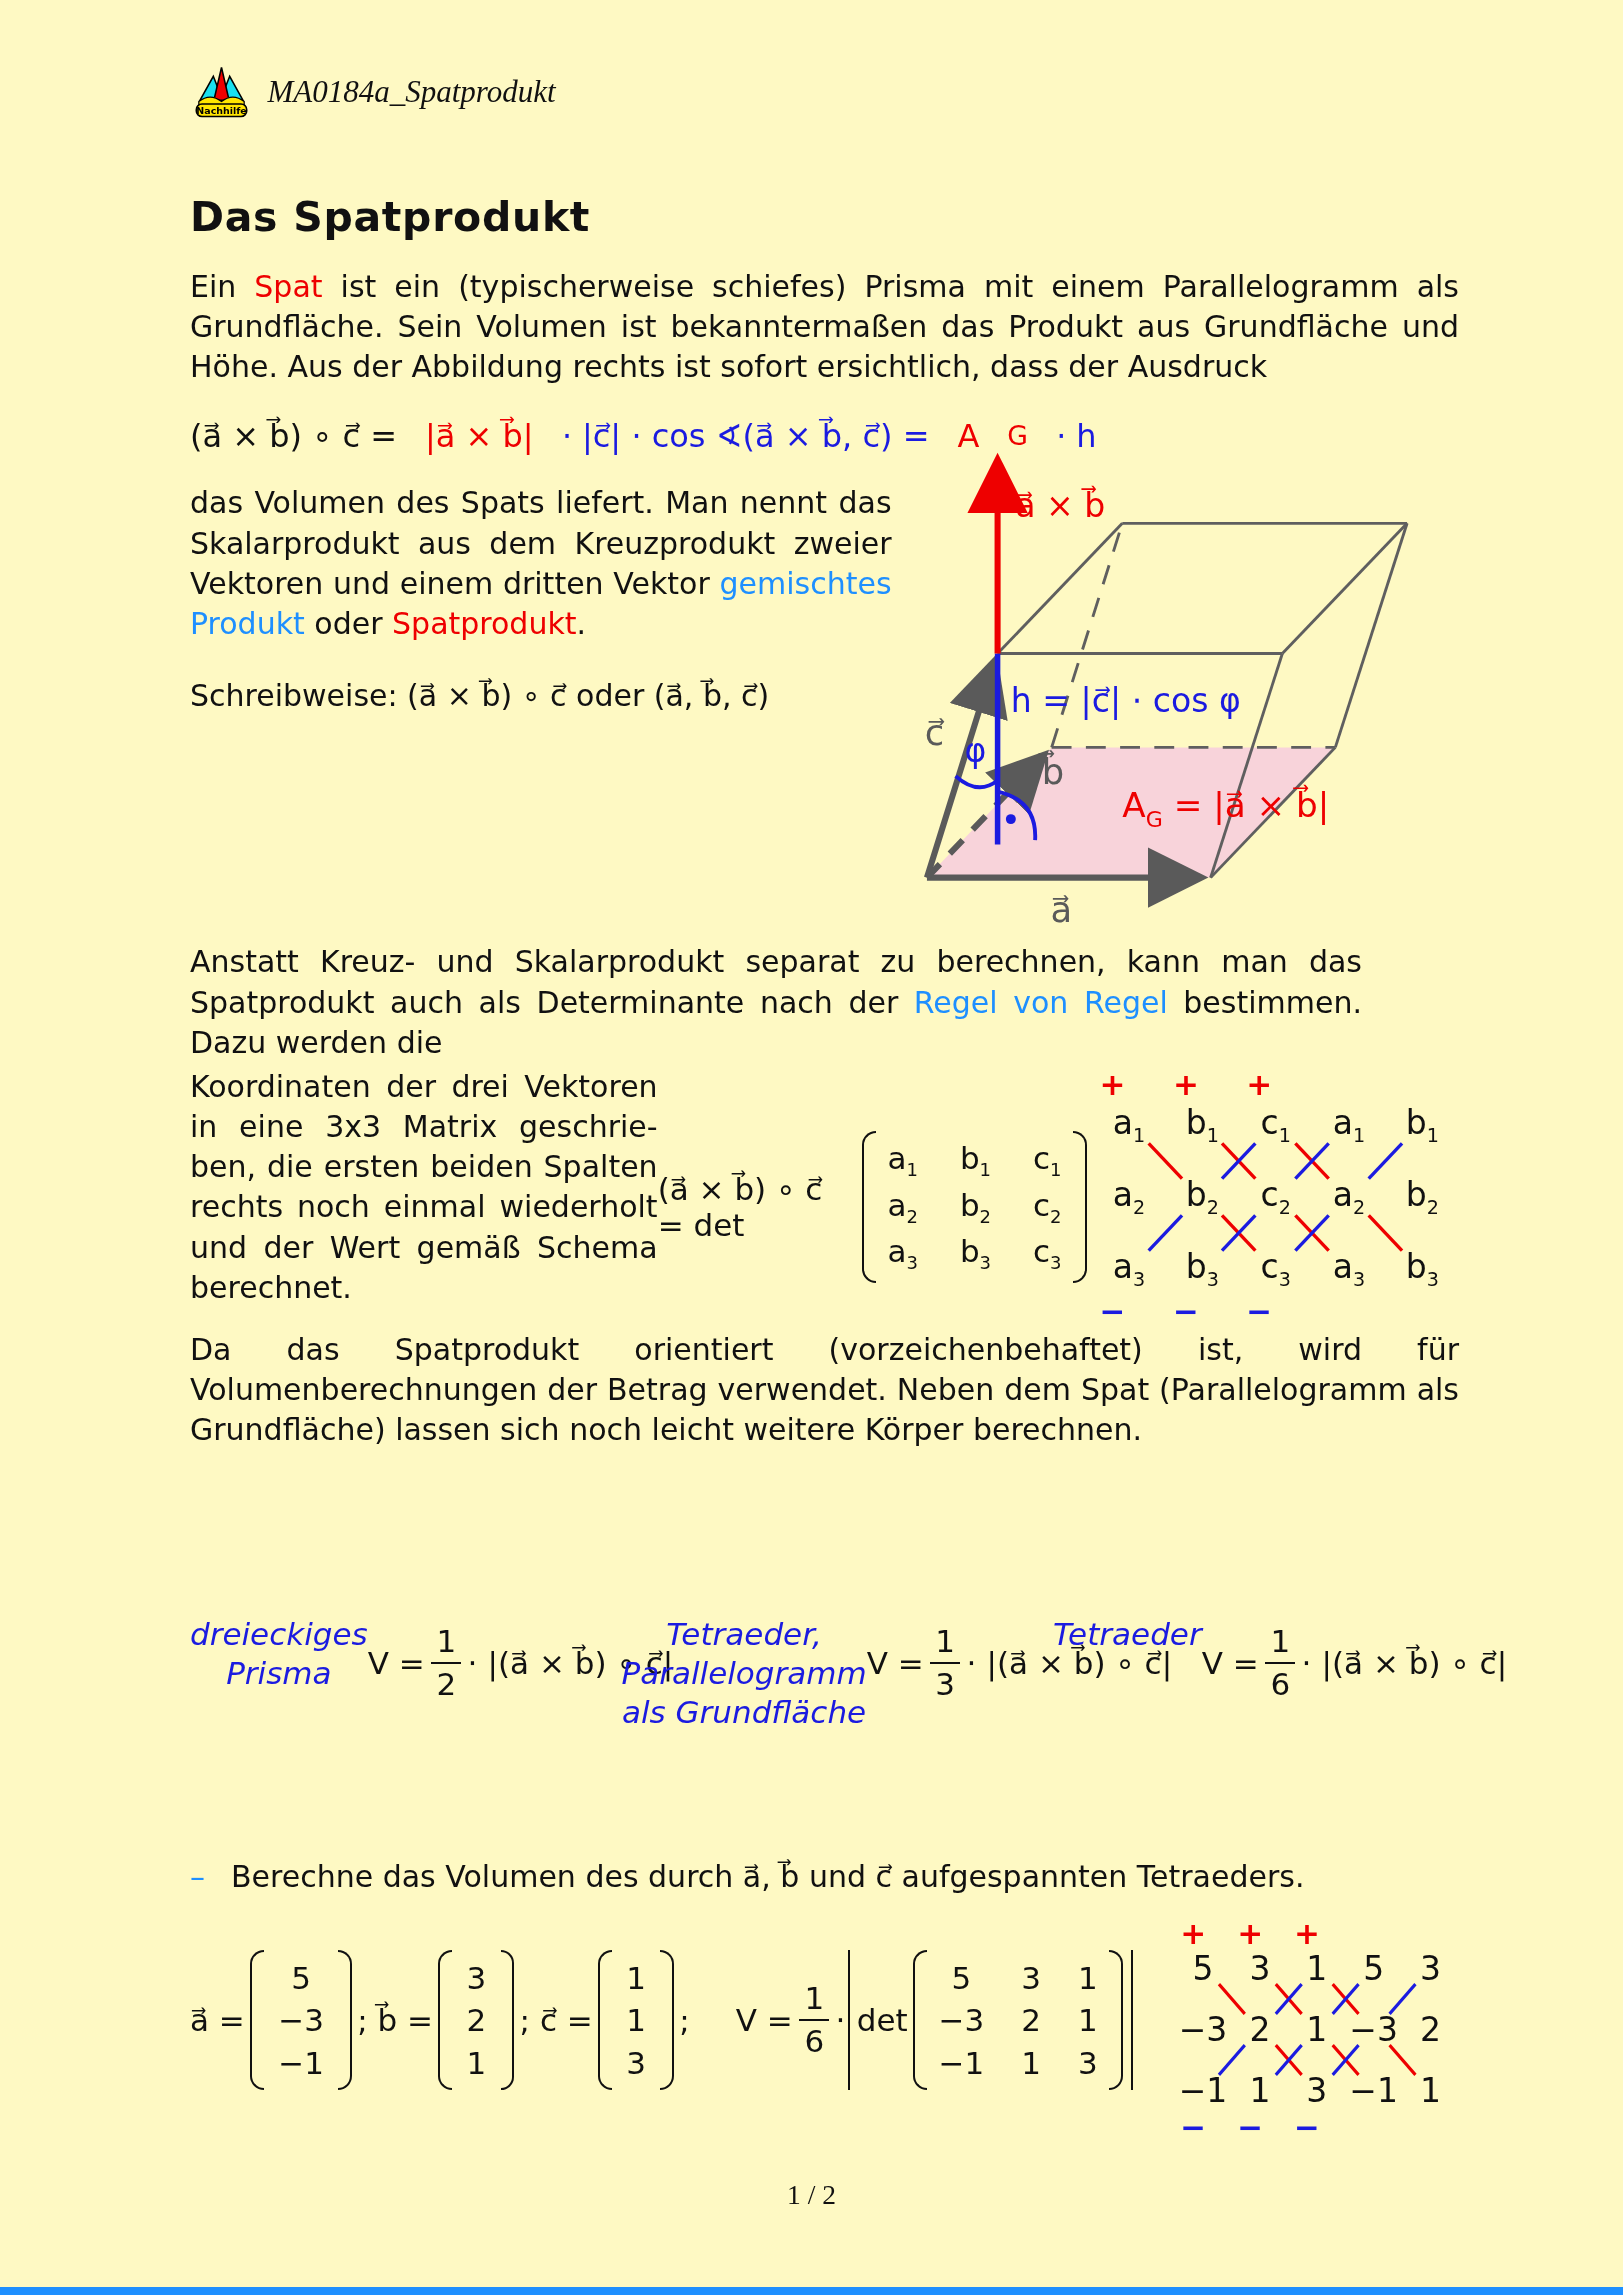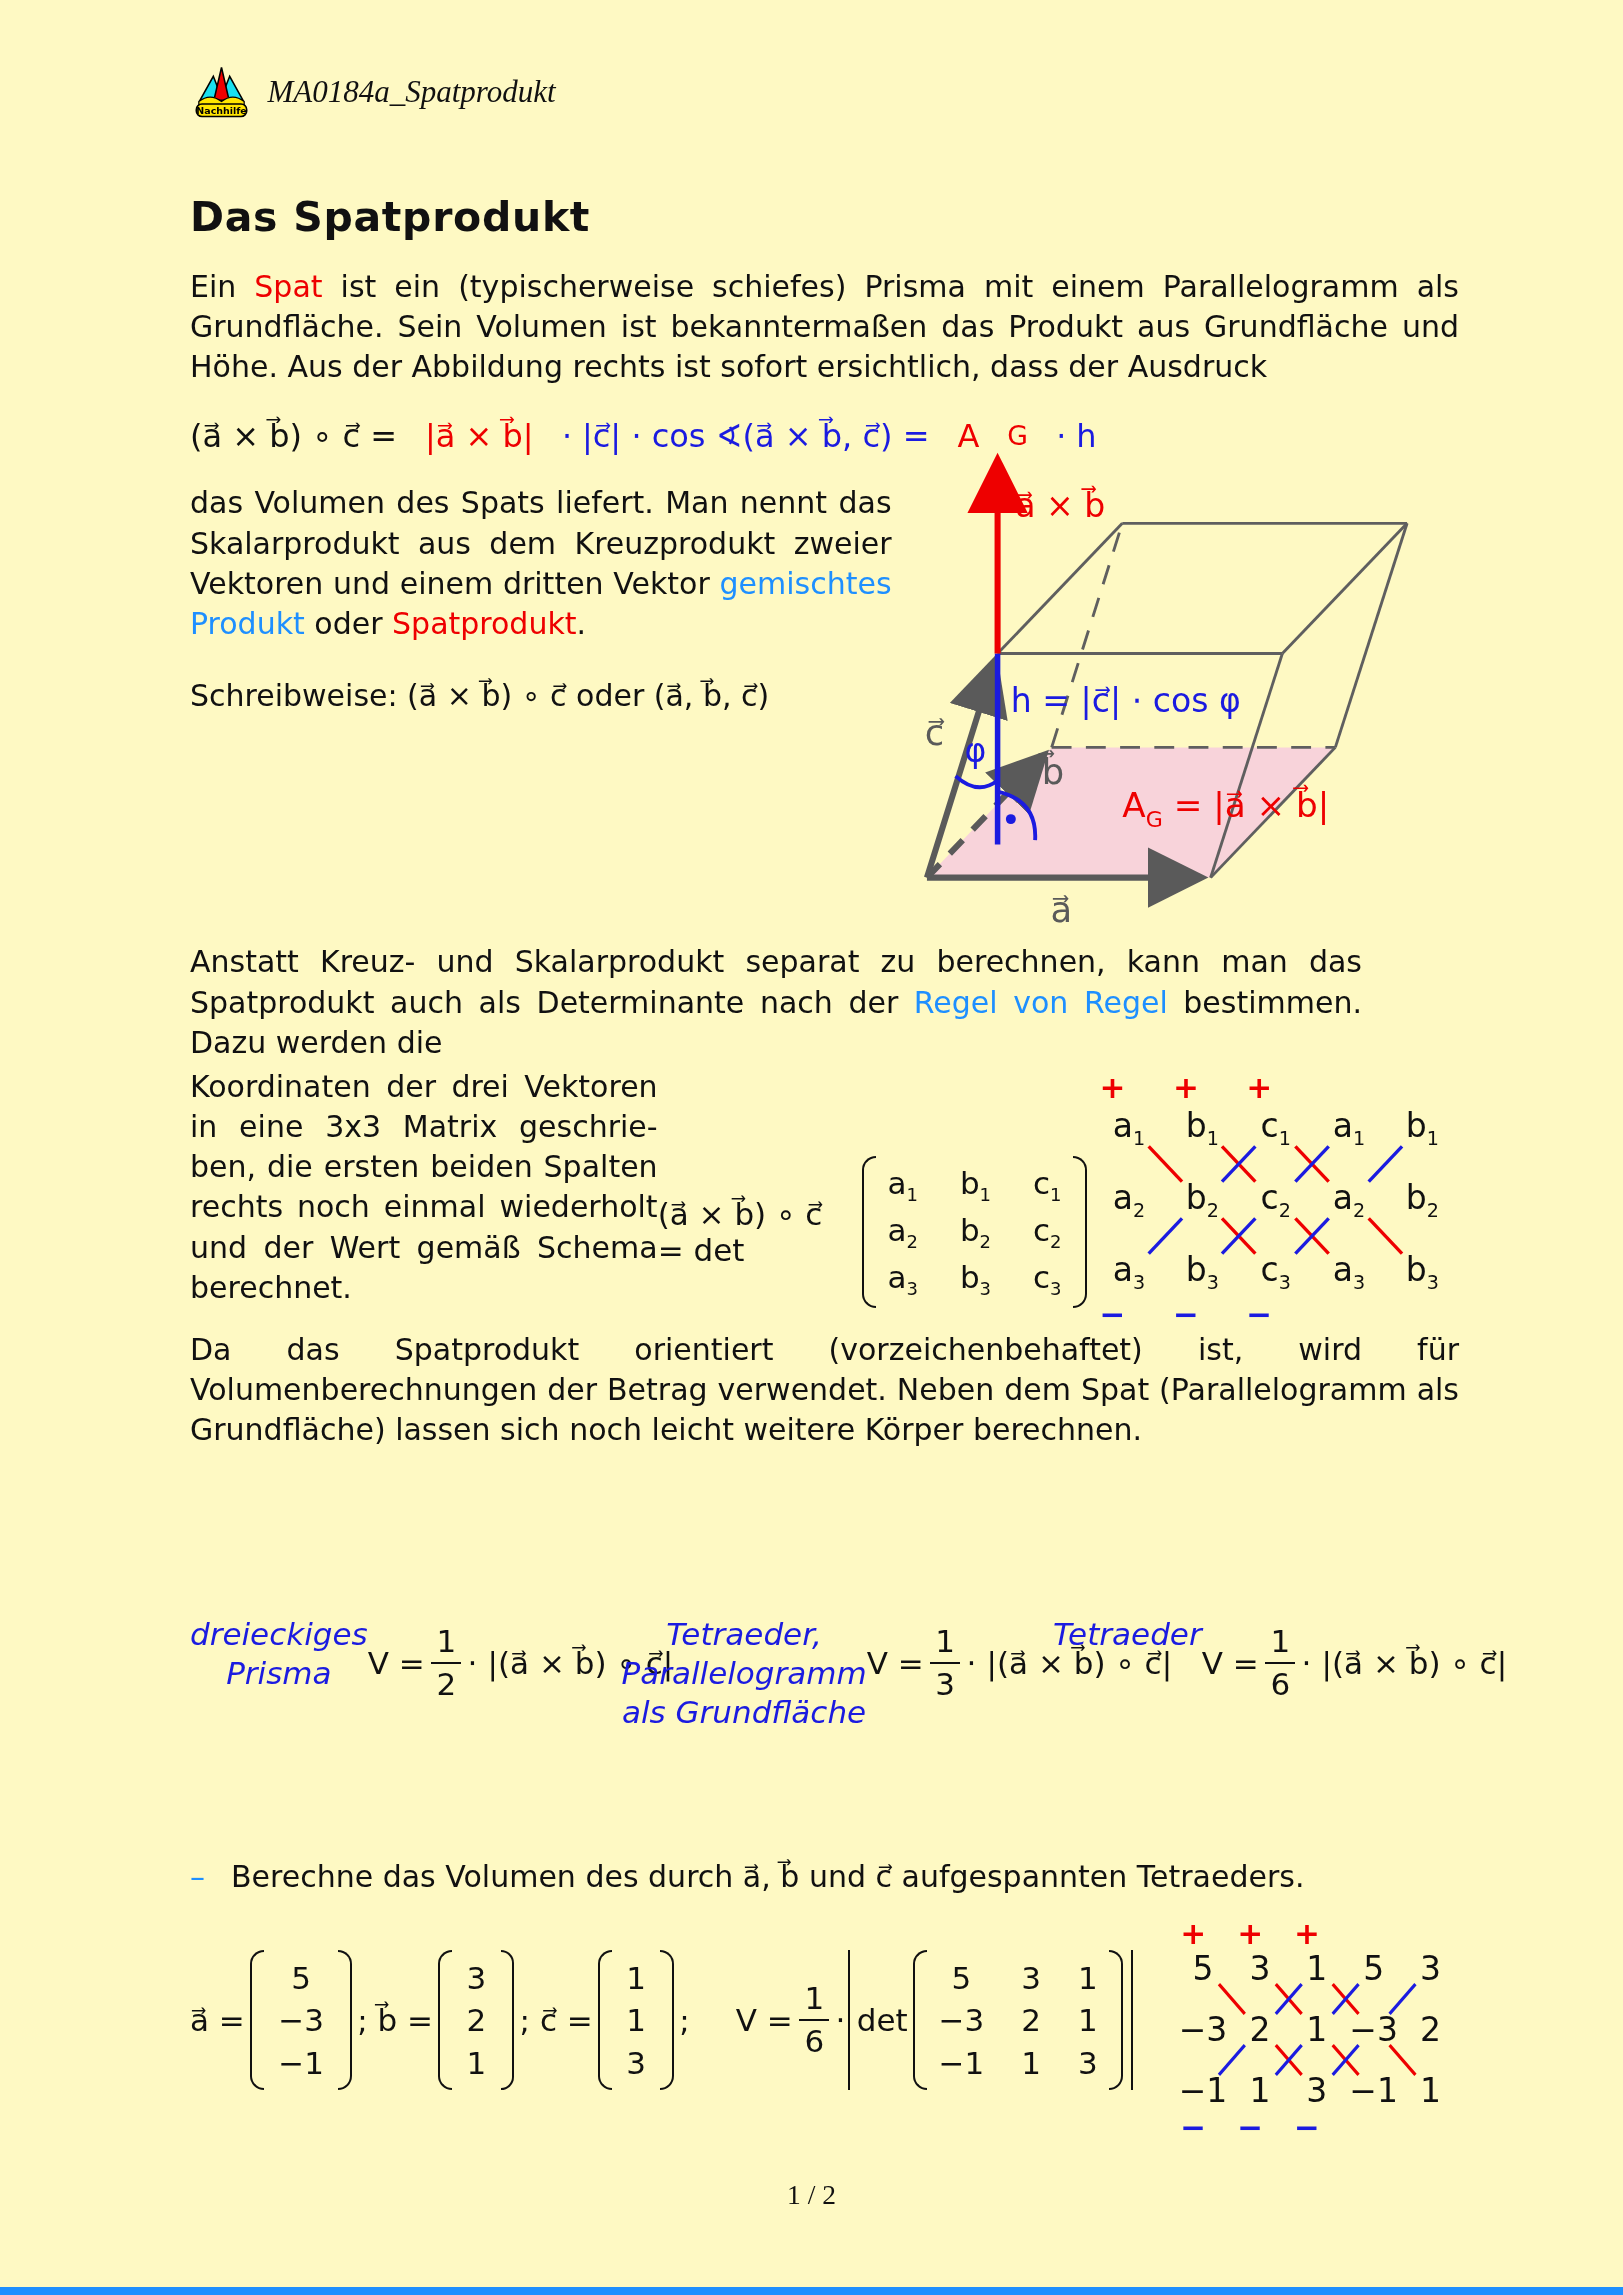--- a/index.html
+++ b/index.html
@@ -23,21 +23,21 @@
   .formula-row{display:flex;align-items:center;font-size:32px;margin:29px 0 0 0;white-space:nowrap;gap:28px;}
 
   
   .row2{display:flex;margin-top:11.8px;}
   .row2 .ltext{width:704px;}
   .row2 .ltext p{margin-top:17px;}
   .schreibweise{font-size:30px;margin-top:34px;white-space:nowrap;}
   .spatfig{width:576px;margin-left:-6.5px;margin-top:-63px;}
 
   
-  .row3{display:flex;margin-top:3.9px;align-items:flex-end;}
+  .row3{display:flex;margin-top:3.9px;align-items:center;}
   .row3 .narrow{width:468px;font-size:30px;line-height:1.34;text-align:justify;}
   .detwrap{width:435px;display:flex;justify-content:center;align-items:center;margin-top:39px;font-size:31px;}
   .sarrus{position:relative;margin-top:18.3px;}
   .sarrus .cells{display:grid;height:100%;align-items:center;justify-items:center;font-size:33px;}
   .sarrus .lines{position:absolute;inset:0;width:100%;height:100%;}
   .sg{position:absolute;font-weight:bold;font-size:31px;line-height:1;}
   .sg.plus{color:#ee0000;top:-19.6px;}
   .sg.minus{color:#1b1be0;bottom:-22px;}
   .sg.p0{left:2%}.sg.p1{left:22%}.sg.p2{left:42%}
   .sarrus sub, .mcell sub{font-size:58%;}

